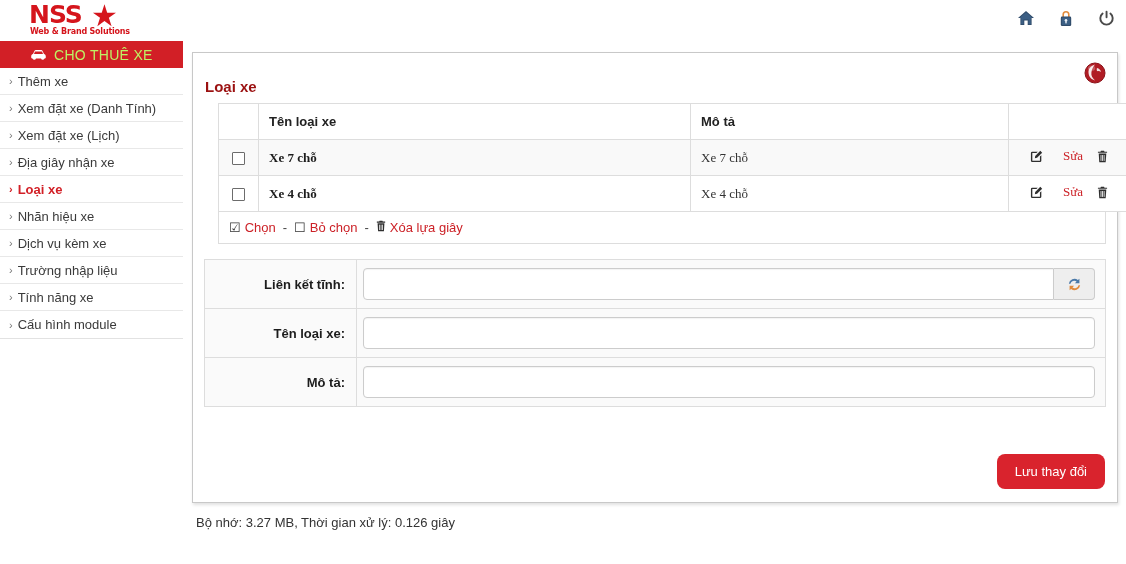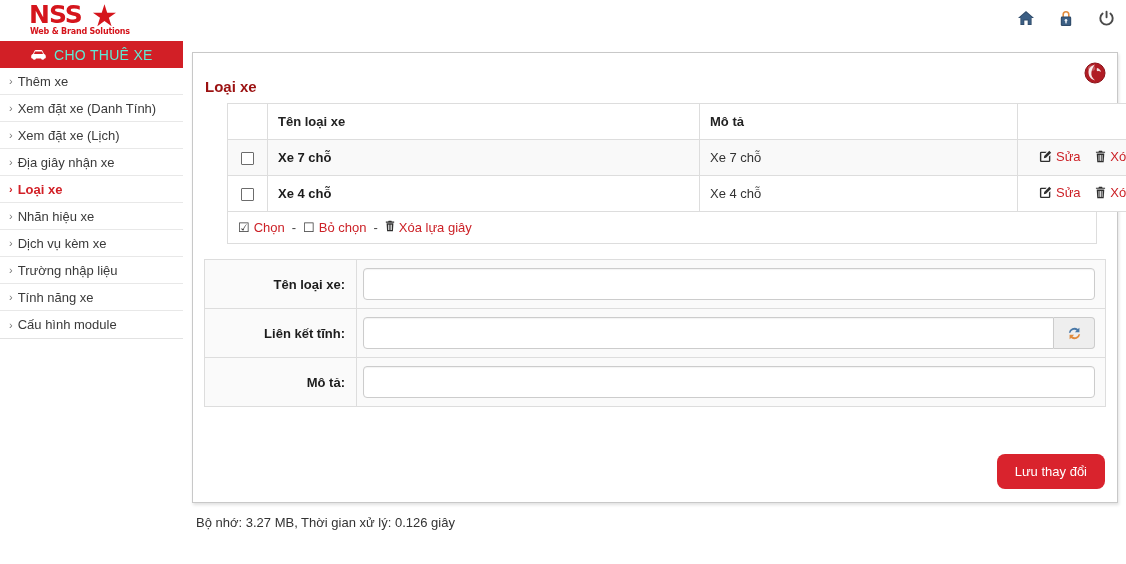--- a/index.html
+++ b/index.html
@@ -42,21 +42,21 @@
     letter-spacing: -0.2px;
     white-space: nowrap;
   }
   .topicons { position: absolute; right: 10px; top: 8px; display: flex; gap: 20px; align-items: center; }
   .topicon { width: 20px; height: 20px; display: flex; align-items: center; justify-content: center; cursor: pointer; }
   .topicon svg { display: block; }
 
   
   .sidebar { position: absolute; left: 0; top: 41px; width: 183px; }
   .sidebar-title {
-    height: 27px; background: #d21f26; color: #5eead4;
+    height: 27px; background: #d21f26; color: #bef264;
     display: flex; align-items: center; gap: 7px;
     padding-left: 30px;
     font-size: 14px; font-weight: normal; letter-spacing: 0.3px;
   }
   .sidebar-title svg { display:block; }
   .menu { list-style: none; margin: 0; padding: 0; border-bottom: 1px solid #e2e2e2; }
   .menu li {
     height: 27px;
     border-bottom: 1px solid #e8e8e8;
     display: flex; align-items: center;
@@ -83,51 +83,51 @@
   .panel-title {
     position: absolute; left: 12px; top: 25px;
     font-size: 15px; font-weight: bold; color: #9b1111;
   }
   .globe-btn {
     position: absolute; right: 11px; top: 9px;
     width: 22px; height: 22px; cursor: pointer;
   }
 
   
-  .tbl-wrap { margin: 0 20px; padding-left: 14px; }
+  .tbl-wrap { margin: 0 11px; padding-left: 14px; }
   table.data { width: 100%; border-collapse: collapse; table-layout: fixed; }
   table.data th, table.data td {
     border: 1px solid #dddddd;
     vertical-align: middle;
   }
   table.data th {
     height: 36px; text-align: left;
     font-size: 13px; font-weight: bold; color: #222;
     padding: 0 10px; background: #fff;
   }
-  table.data td { height: 36px; padding: 0 10px; font-size: 13px; }
+  table.data td { height: 36px; padding: 0 10px; font-size: 13px; font-family: Liberation Serif, serif; }
   .col-chk { width: 40px; }
   .col-name { width: 432px; }
   .col-desc { width: 318px; }
   .col-act { width: 120px; }
   td.c-chk, th.c-chk { text-align: center; padding: 0; }
   .row-odd { background: #f9f9f9; }
   .row-even { background: #ffffff; }
   .cell-name { font-weight: bold; color: #1c1c1c; }
   .cell-desc { color: #333; }
   .chk {
     display: inline-block; width: 13px; height: 13px;
     border: 1px solid #6c6c6c; background: #fff; border-radius: 1px;
     cursor: pointer; vertical-align: middle;
   }
   td.c-act { text-align: right; padding-right: 8px; white-space: nowrap; }
   .act {
     color: #cc2127; text-decoration: none; font-size: 13px;
     margin-left: 11px; cursor: pointer;
-    display: inline-flex; align-items: center; gap: 4px;
+    display: inline-flex; align-items: center; gap: 20px;
   }
   .act svg { display: block; }
 
   
   .selbar {
     border: 1px solid #dddddd; border-top: none;
     height: 32px; display: flex; align-items: center;
     padding-left: 10px; gap: 5px;
     font-size: 13px; color: #333; background: #fff;
   }
@@ -394,40 +394,40 @@
               <rect x="7.3" y="5.4" width="0.9" height="6.4" fill="#ffffff"></rect>
             </svg>
           </span>
           <span>Xóa lựa giây</span>
         </a>
       </div>
     </div>
 
     <div class="form-wrap">
       <div class="frow">
-        <div class="flabel">Tên loại xe:</div>
-        <div class="ffield">
-          <input class="inp" type="text" value="" style="">
-        </div>
-      </div>
-      <div class="frow">
         <div class="flabel">Liên kết tĩnh:</div>
         <div class="ffield">
           <div class="inp-group">
             <input class="inp" type="text" value="" style="">
             <div class="addon">
               <svg width="17" height="17" viewBox="0 0 18 18">
                 <path d="M3 8.3 A6 6 0 0 1 12.6 4.3 L14.2 2.8 L14.2 7.6 L9.4 7.6 L11.2 5.8 A4.3 4.3 0 0 0 4.7 8.3 Z" fill="#4a79a8"></path>
                 <path d="M15 9.7 A6 6 0 0 1 5.4 13.7 L3.8 15.2 L3.8 10.4 L8.6 10.4 L6.8 12.2 A4.3 4.3 0 0 0 13.3 9.7 Z" fill="#e08a3c"></path>
               </svg>
             </div>
           </div>
         </div>
       </div>
       <div class="frow">
+        <div class="flabel">Tên loại xe:</div>
+        <div class="ffield">
+          <input class="inp" type="text" value="" style="">
+        </div>
+      </div>
+      <div class="frow">
         <div class="flabel">Mô tả:</div>
         <div class="ffield">
           <input class="inp" type="text" value="" style="">
         </div>
       </div>
     </div>
 
     <div class="save-wrap">
       <button class="btn-save">Lưu thay đổi</button>
     </div>

